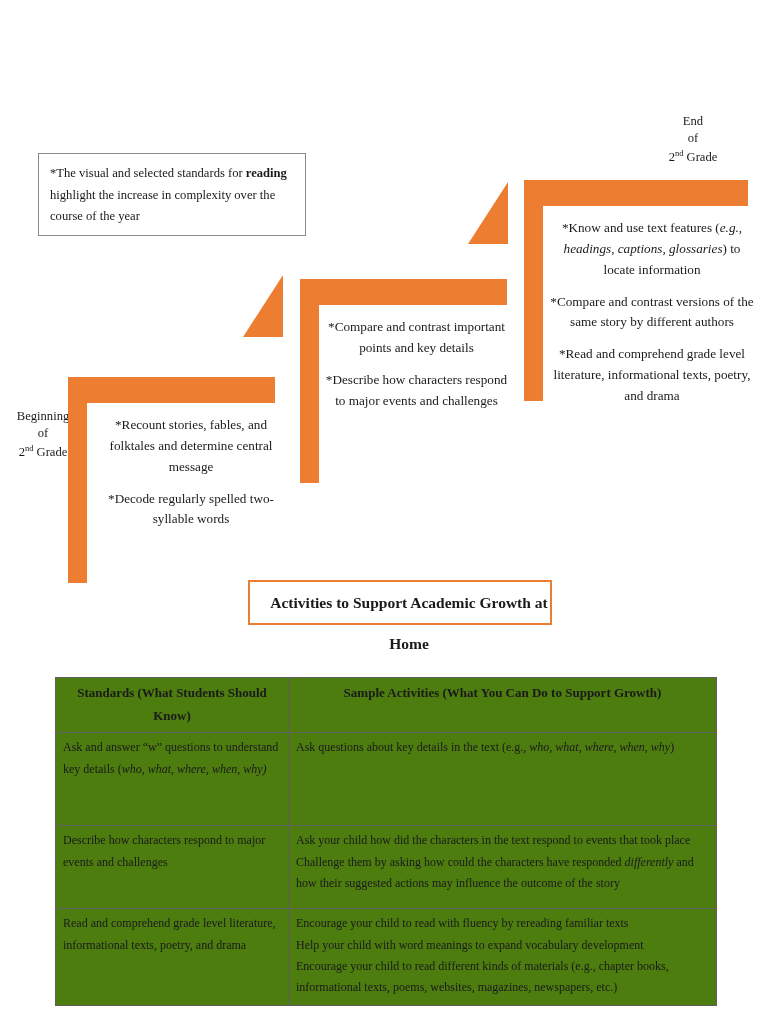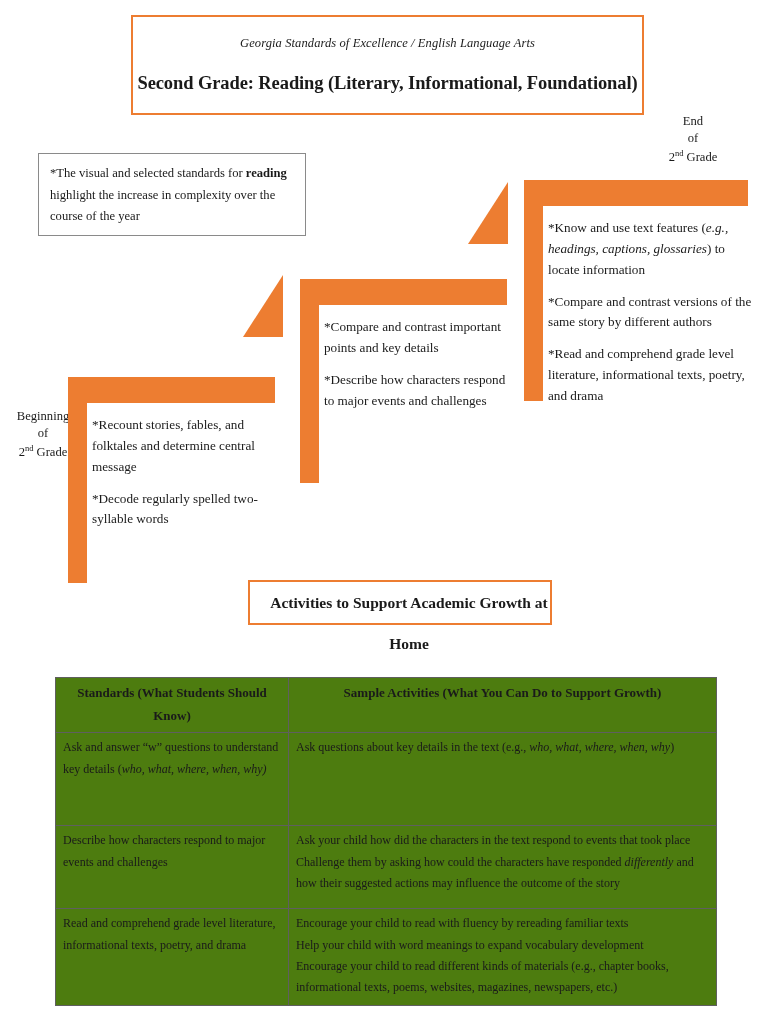--- a/index.html
+++ b/index.html
@@ -68,20 +68,21 @@
     font-size: 12.6px;
     line-height: 1.38;
   }
   #label-end   { left: 655px; top: 113px; width: 76px; }
   #label-begin { left: 8px;   top: 408px; width: 70px; }
   .grade-label sup { font-size: 8.5px; vertical-align: super; }
 
   
   .stair {
     position: absolute;
+    text-align: center;
   }
   .stair .bar-top {
     position: absolute;
     left: 0; top: 0;
     height: 26px;
     background: #ED7D31;
   }
   .stair .bar-left {
     position: absolute;
     left: 0; top: 0;
@@ -178,24 +179,20 @@
   .data-table i { font-style: italic; }
   .row-tall-1 td { height: 82px; }
   .row-tall-2 td { height: 72px; }
   .row-tall-3 td { height: 78px; }
 </style>
 </head>
 <body>
 
 <div id="page">
 
-  <div class="title-banner">
-    <div class="title-sub">Georgia Standards of Excellence / English Language Arts</div>
-    <div class="title-main">Second Grade: Reading (Literary, Informational, Foundational)</div>
-  </div>
 
   <div class="note-box">
     <span>*The visual and selected standards for </span><b>reading</b><span> highlight</span>
     <span>the increase in complexity over the course of the year</span>
   </div>
 
   <div class="grade-label" id="label-end">
     <div>End</div>
     <div>of</div>
     <div><span>2</span><sup>nd</sup><span> Grade</span></div>

